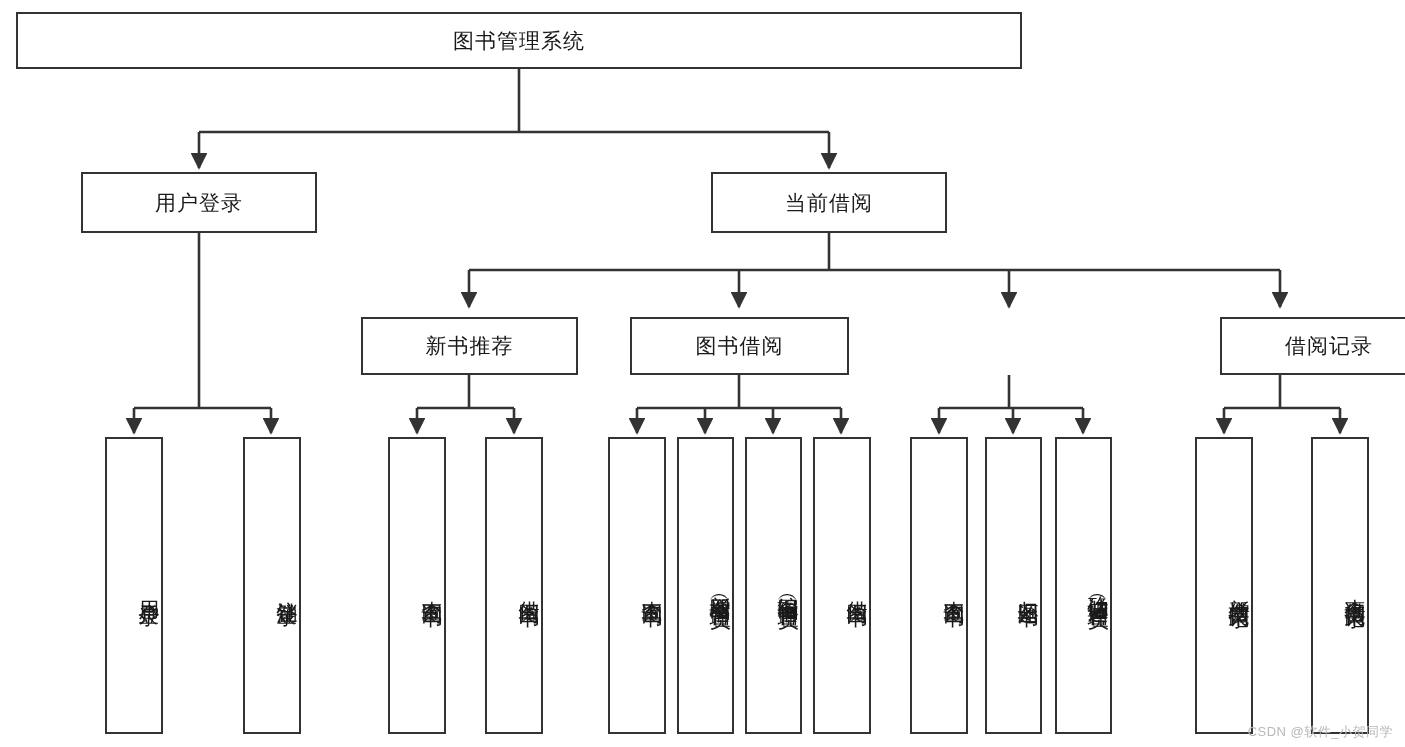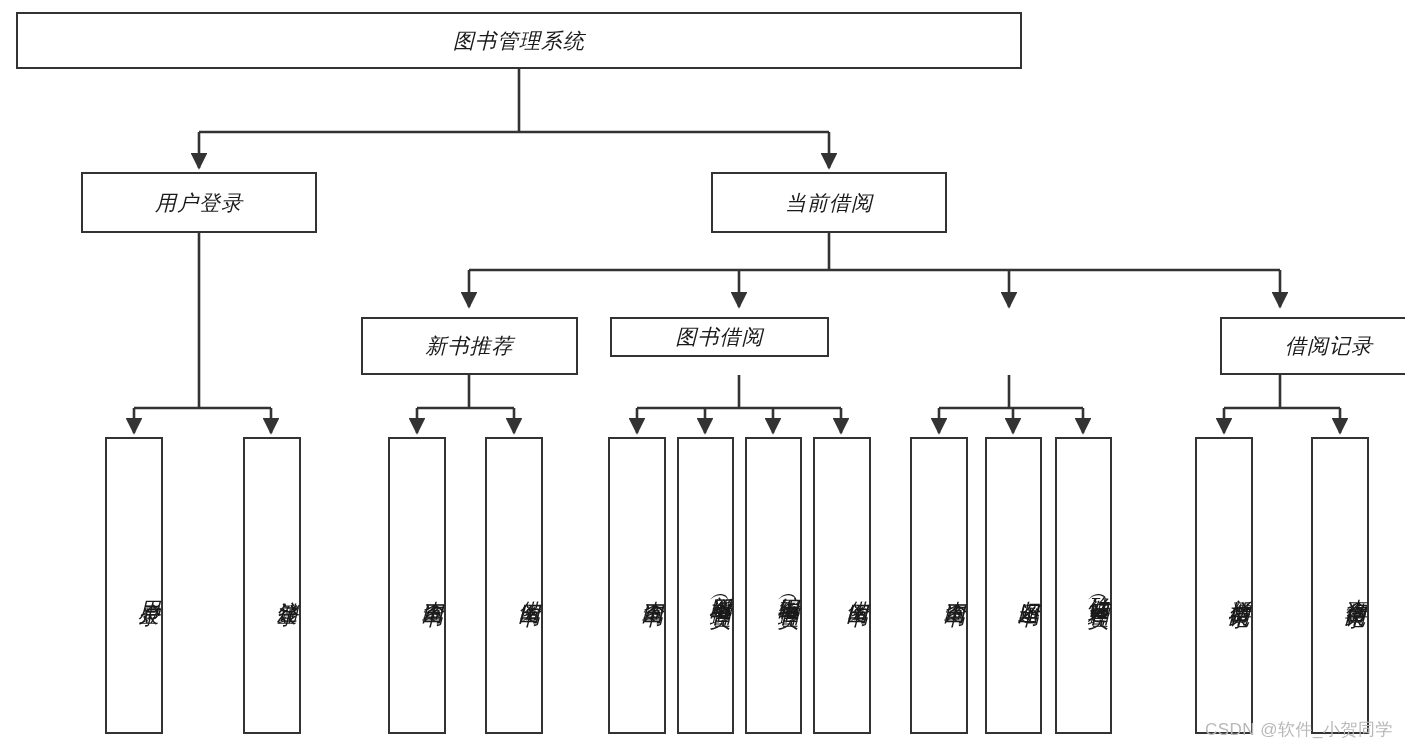--- a/index.html
+++ b/index.html
@@ -28,21 +28,20 @@
   .node {
     position: absolute;
     box-sizing: border-box;
     border: 2px solid #333333;
     background: #ffffff;
     display: flex;
     align-items: center;
     justify-content: center;
     color: #1a1a1a;
     text-align: center;
-    font-style: italic;
   }
   .node.horiz {
     font-size: 21px;
     letter-spacing: 1px;
   }
   .node.vert {
     writing-mode: vertical-rl;
     text-orientation: upright;
     font-size: 21px;
     line-height: 1.18;
@@ -54,21 +53,21 @@
   .node.vert .vlabel {
     writing-mode: vertical-rl;
     text-orientation: upright;
     display: block;
     white-space: nowrap;
   }
   #watermark {
     position: absolute;
     right: 12px;
     bottom: 6px;
-    font-size: 17px;
+    font-size: 13px;
     color: #b8b8b8;
     letter-spacing: 0.5px;
     white-space: nowrap;
   }
 </style>
 </head>
 <body>
 
 <div id="canvas">
 
@@ -129,21 +128,21 @@
   <div class="node horiz" style="left:81px; top:172px; width:236px; height:61px;">
     <span>用户登录</span>
   </div>
   <div class="node horiz" style="left:711px; top:172px; width:236px; height:61px;">
     <span>当前借阅</span>
   </div>
 
   <div class="node horiz" style="left:361px; top:317px; width:217px; height:58px;">
     <span>新书推荐</span>
   </div>
-  <div class="node horiz" style="left:610px; top:317px; width:219px; height:40px;">
+  <div class="node horiz" style="left:630px; top:317px; width:219px; height:58px;">
     <span>图书借阅</span>
   </div>
   <div class="node horiz" style="left:1220px; top:317px; width:218px; height:58px;">
     <span>借阅记录</span>
   </div>
 
   <div class="node vert" style="left:105px; top:437px; width:58px; height:297px;">
     <span class="vlabel">用户登录</span>
   </div>
   <div class="node vert" style="left:243px; top:437px; width:58px; height:297px;">

